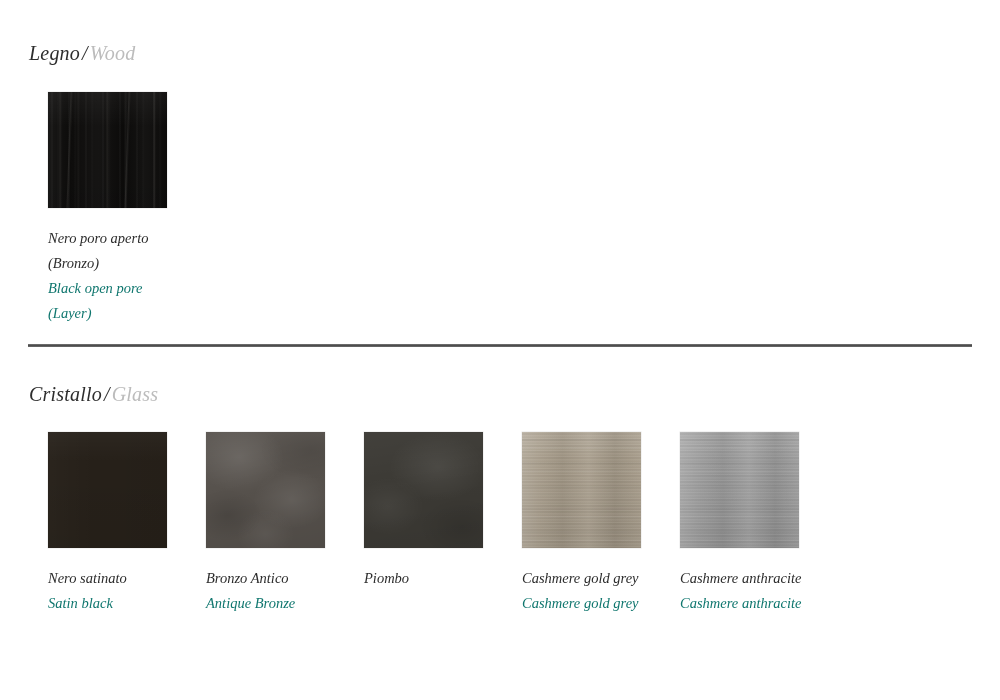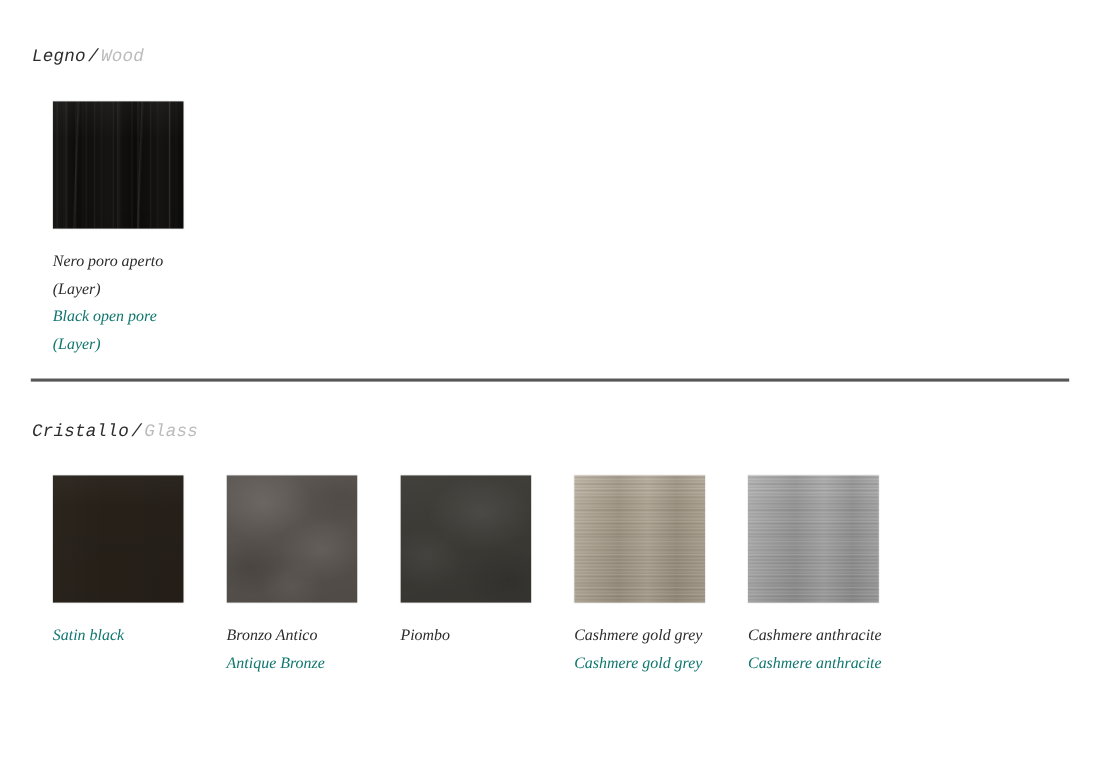--- a/index.html
+++ b/index.html
@@ -19,25 +19,24 @@
 
   .page {
     position: absolute;
     inset: 0;
   }
 
   
   .section-heading {
     position: absolute;
     font-style: italic;
-    font-size: 16px;
+    font-size: 20px;
     letter-spacing: 0.2px;
     white-space: nowrap;
     line-height: 1;
-    font-family: Liberation Mono, monospace;
   }
   .section-heading .it {
     color: #2d2d2d;
   }
   .section-heading .sep {
     color: #2d2d2d;
     padding: 0 2px;
   }
   .section-heading .en {
     color: #bcbcbc;
@@ -264,40 +263,41 @@
     <span class="it">Legno</span><span class="sep">/</span><span class="en">Wood</span>
   </div>
 
   <div class="swatch-group" id="group-wood">
 
     <div class="swatch-cell" style="left:0px;">
       <div class="swatch-tile">
         <div class="tex tex-wood-black"></div>
       </div>
       <div class="swatch-caption">
-        <span class="caption-it">Nero poro aperto (Layer)</span>
+        <span class="caption-it">Nero poro aperto (Bronzo)</span>
         <span class="caption-en">Black open pore (Layer)</span>
       </div>
     </div>
 
   </div>
 
   <div class="divider"></div>
 
   <div class="section-heading" id="heading-glass">
     <span class="it">Cristallo</span><span class="sep">/</span><span class="en">Glass</span>
   </div>
 
   <div class="swatch-group" id="group-glass">
 
     <div class="swatch-cell" style="left:0px;">
       <div class="swatch-tile">
         <div class="tex tex-satin-black"></div>
       </div>
       <div class="swatch-caption">
+        <span class="caption-it">Nero satinato</span>
         <span class="caption-en">Satin black</span>
       </div>
     </div>
 
     <div class="swatch-cell" style="left:158px;">
       <div class="swatch-tile">
         <div class="tex tex-antique-bronze"></div>
       </div>
       <div class="swatch-caption">
         <span class="caption-it">Bronzo Antico</span>

